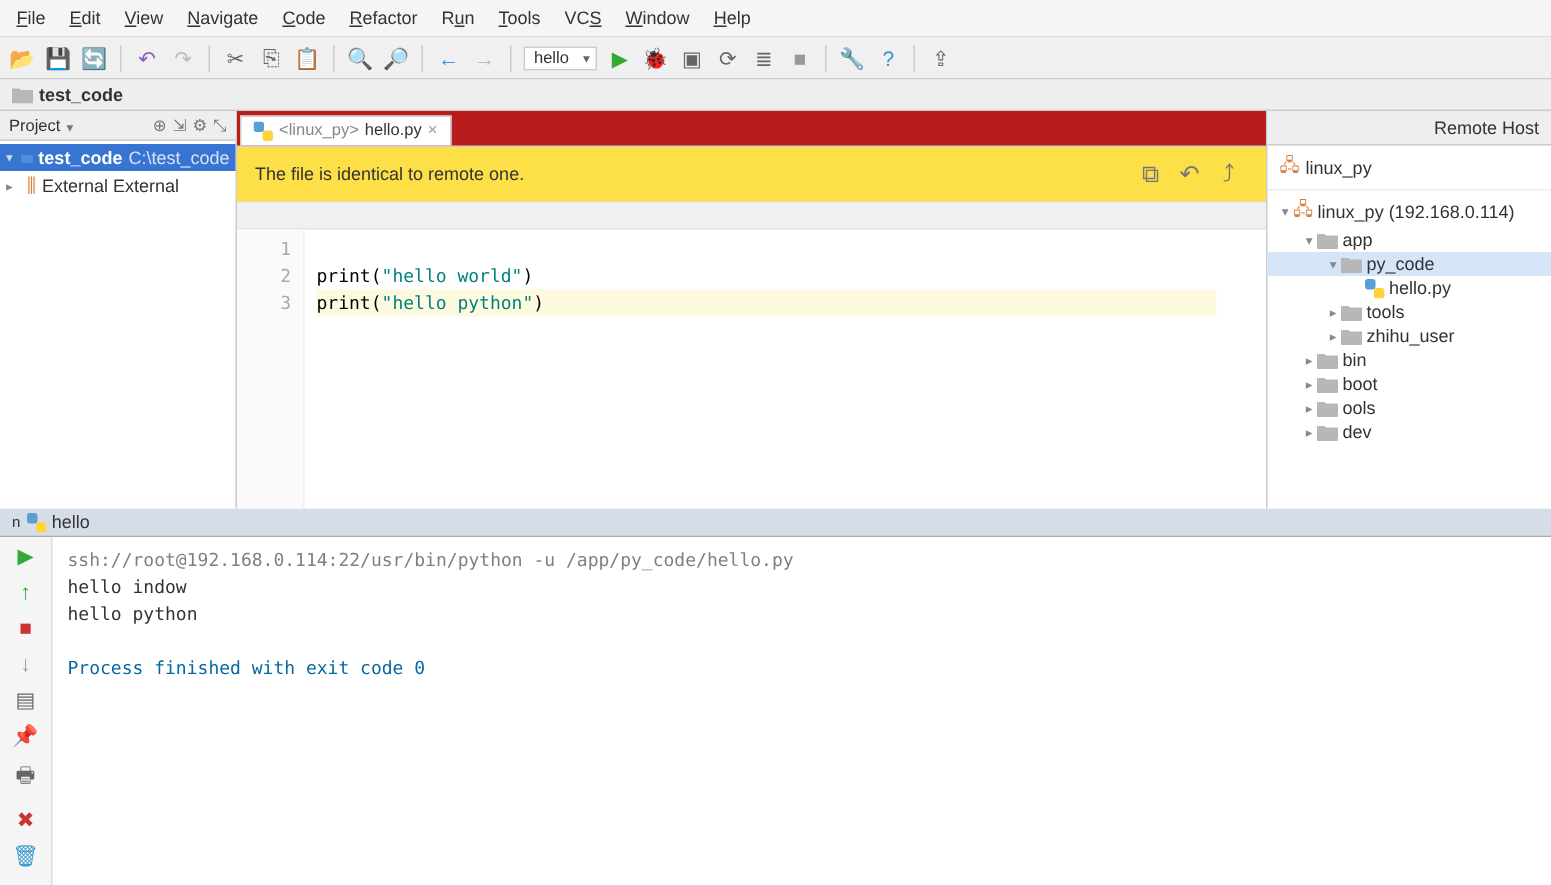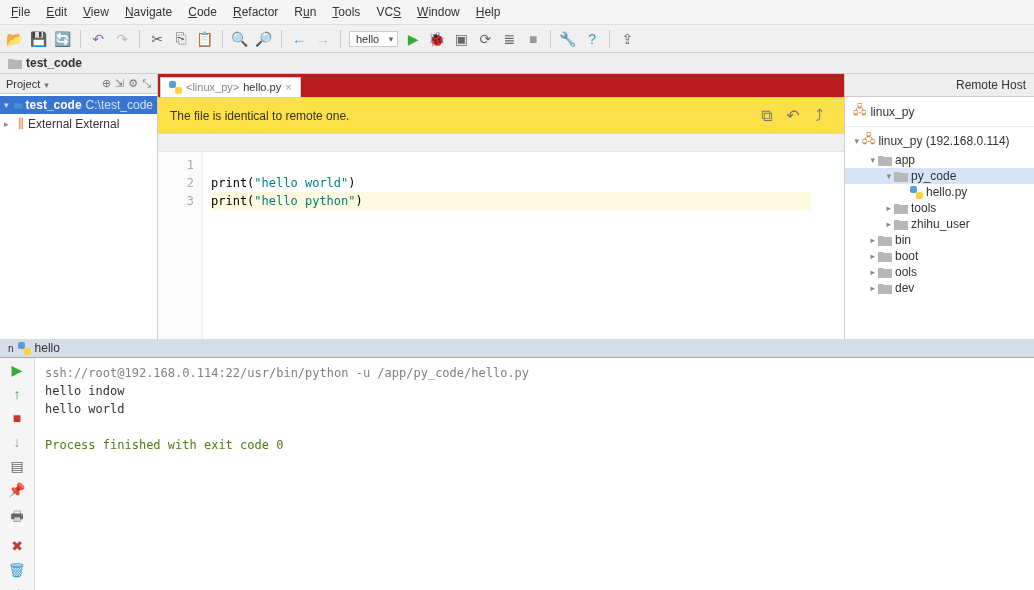--- a/index.html
+++ b/index.html
@@ -52,21 +52,21 @@
 .rt-row .exp { width: 10px; font-size: 9px; color: #888; display: inline-block; }
 .folder-svg { width: 14px; height: 11px; }
 .py-icon { width: 13px; height: 13px; }
 
 .run-pane { border-top: 1px solid #aaa; background: #fff; display: flex; height: 255px; }
 .run-tab { background: #d5dde8; padding: 2px 8px; display: flex; align-items: center; gap: 4px; font-size: 12px; }
 .run-side { width: 35px; background: #f5f5f5; border-right: 1px solid #ddd; display: flex; flex-direction: column; align-items: center; padding-top: 4px; gap: 8px; }
 .run-side .ic { font-size: 14px; color: #666; cursor: pointer; }
 .console { flex: 1; padding: 6px 10px; font-family: "Consolas", monospace; font-size: 12px; line-height: 18px; white-space: pre; }
 .console .cmd { color: #808080; }
-.console .exit { color: #4d7c0f; }
+.console .exit { color: #0369a1; }
 
 svg { display: block; }
 </style>
 </head>
 <body>
 
 <div class="menubar">
   <span><u>F</u>ile</span>
   <span><u>E</u>dit</span>
   <span><u>V</u>iew</span>
@@ -298,17 +298,17 @@
       <span class="ic" style="color:#999">↓</span>
       <span class="ic">▤</span>
       <span class="ic">📌</span>
       <span class="ic">🖶</span>
       <span class="ic" style="color:#c33">✖</span>
       <span class="ic" style="color:#39c">🗑</span>
       <span class="ic">⟲</span>
     </div>
     <div class="console"><span class="cmd">ssh://root@192.168.0.114:22/usr/bin/python -u /app/py_code/hello.py</span>
 <span>hello indow</span>
-<span>hello world</span>
+<span>hello python</span>
 
 <span class="exit">Process finished with exit code 0</span></div>
   </div>
 </div>
 
 </body></html>

